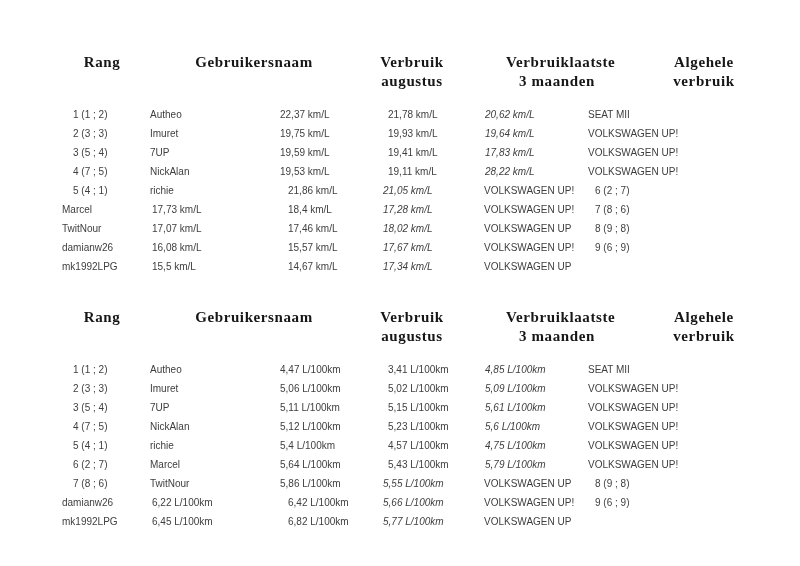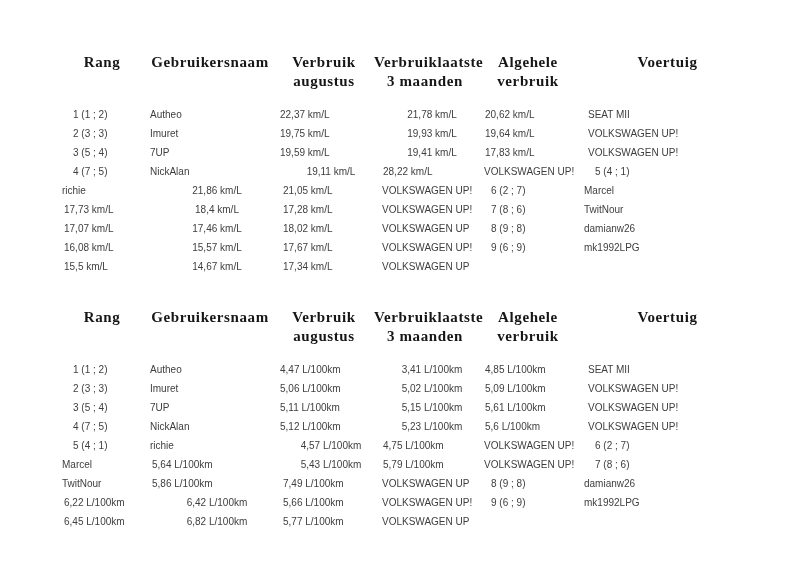--- a/index.html
+++ b/index.html
@@ -23,33 +23,34 @@
   }
   .tbl-head {
     margin-bottom: 14px;
     color: #161616;
     font-family: "Liberation Serif", serif;
     font-weight: bold;
     font-size: 15px;
     line-height: 19px;
     letter-spacing: 0.6px;
     text-align: center;
+    gap: 44px;
   }
   .hc { white-space: nowrap; }
   .tbl-body {
     font-size: 10px;
     line-height: 19px;
     color: #3e3e3e;
   }
   .cell { white-space: nowrap; text-align: left; }
   .c0 { padding-left: 15px; }
   .c1 { padding-left: 4px; }
   .c2 { padding-left: 6px; }
-  .c3 { padding-left: 14px; text-align: center; }
-  .c4 { padding-left: 9px; }
+  .c3 { padding-left: 14px; }
+  .c4 { padding-left: 9px; font-style: italic; }
   .c5 { padding-left: 8px; }
   .table-section + .table-section { margin-top: 32px; }
 </style>
 </head>
 <body>
 
 <div class="page">
 
   <section class="table-section">
     <div class="tbl tbl-head">
@@ -92,20 +93,21 @@
         <div class="cell c4">19,64 km/L</div>
         <div class="cell c5">VOLKSWAGEN UP!</div>
         <div class="cell c0">3 (5 ; 4)</div>
         <div class="cell c1">7UP</div>
         <div class="cell c2">19,59 km/L</div>
         <div class="cell c3">19,41 km/L</div>
         <div class="cell c4">17,83 km/L</div>
         <div class="cell c5">VOLKSWAGEN UP!</div>
         <div class="cell c0">4 (7 ; 5)</div>
         <div class="cell c1">NickAlan</div>
+        <div class="cell c2">19,53 km/L</div>
         <div class="cell c3">19,11 km/L</div>
         <div class="cell c4">28,22 km/L</div>
         <div class="cell c5">VOLKSWAGEN UP!</div>
         <div class="cell c0">5 (4 ; 1)</div>
         <div class="cell c1">richie</div>
         <div class="cell c3">21,86 km/L</div>
         <div class="cell c4">21,05 km/L</div>
         <div class="cell c5">VOLKSWAGEN UP!</div>
         <div class="cell c0">6 (2 ; 7)</div>
         <div class="cell c1">Marcel</div>
@@ -181,33 +183,34 @@
         <div class="cell c4">5,61 L/100km</div>
         <div class="cell c5">VOLKSWAGEN UP!</div>
         <div class="cell c0">4 (7 ; 5)</div>
         <div class="cell c1">NickAlan</div>
         <div class="cell c2">5,12 L/100km</div>
         <div class="cell c3">5,23 L/100km</div>
         <div class="cell c4">5,6 L/100km</div>
         <div class="cell c5">VOLKSWAGEN UP!</div>
         <div class="cell c0">5 (4 ; 1)</div>
         <div class="cell c1">richie</div>
+        <div class="cell c2">5,4 L/100km</div>
         <div class="cell c3">4,57 L/100km</div>
         <div class="cell c4">4,75 L/100km</div>
         <div class="cell c5">VOLKSWAGEN UP!</div>
         <div class="cell c0">6 (2 ; 7)</div>
         <div class="cell c1">Marcel</div>
         <div class="cell c2">5,64 L/100km</div>
         <div class="cell c3">5,43 L/100km</div>
         <div class="cell c4">5,79 L/100km</div>
         <div class="cell c5">VOLKSWAGEN UP!</div>
         <div class="cell c0">7 (8 ; 6)</div>
         <div class="cell c1">TwitNour</div>
         <div class="cell c2">5,86 L/100km</div>
-        <div class="cell c4">7,49 L/100km</div>
+        <div class="cell c4">5,55 L/100km</div>
         <div class="cell c5">VOLKSWAGEN UP</div>
         <div class="cell c0">8 (9 ; 8)</div>
         <div class="cell c1">damianw26</div>
         <div class="cell c2">6,22 L/100km</div>
         <div class="cell c3">6,42 L/100km</div>
         <div class="cell c4">5,66 L/100km</div>
         <div class="cell c5">VOLKSWAGEN UP!</div>
         <div class="cell c0">9 (6 ; 9)</div>
         <div class="cell c1">mk1992LPG</div>
         <div class="cell c2">6,45 L/100km</div>

